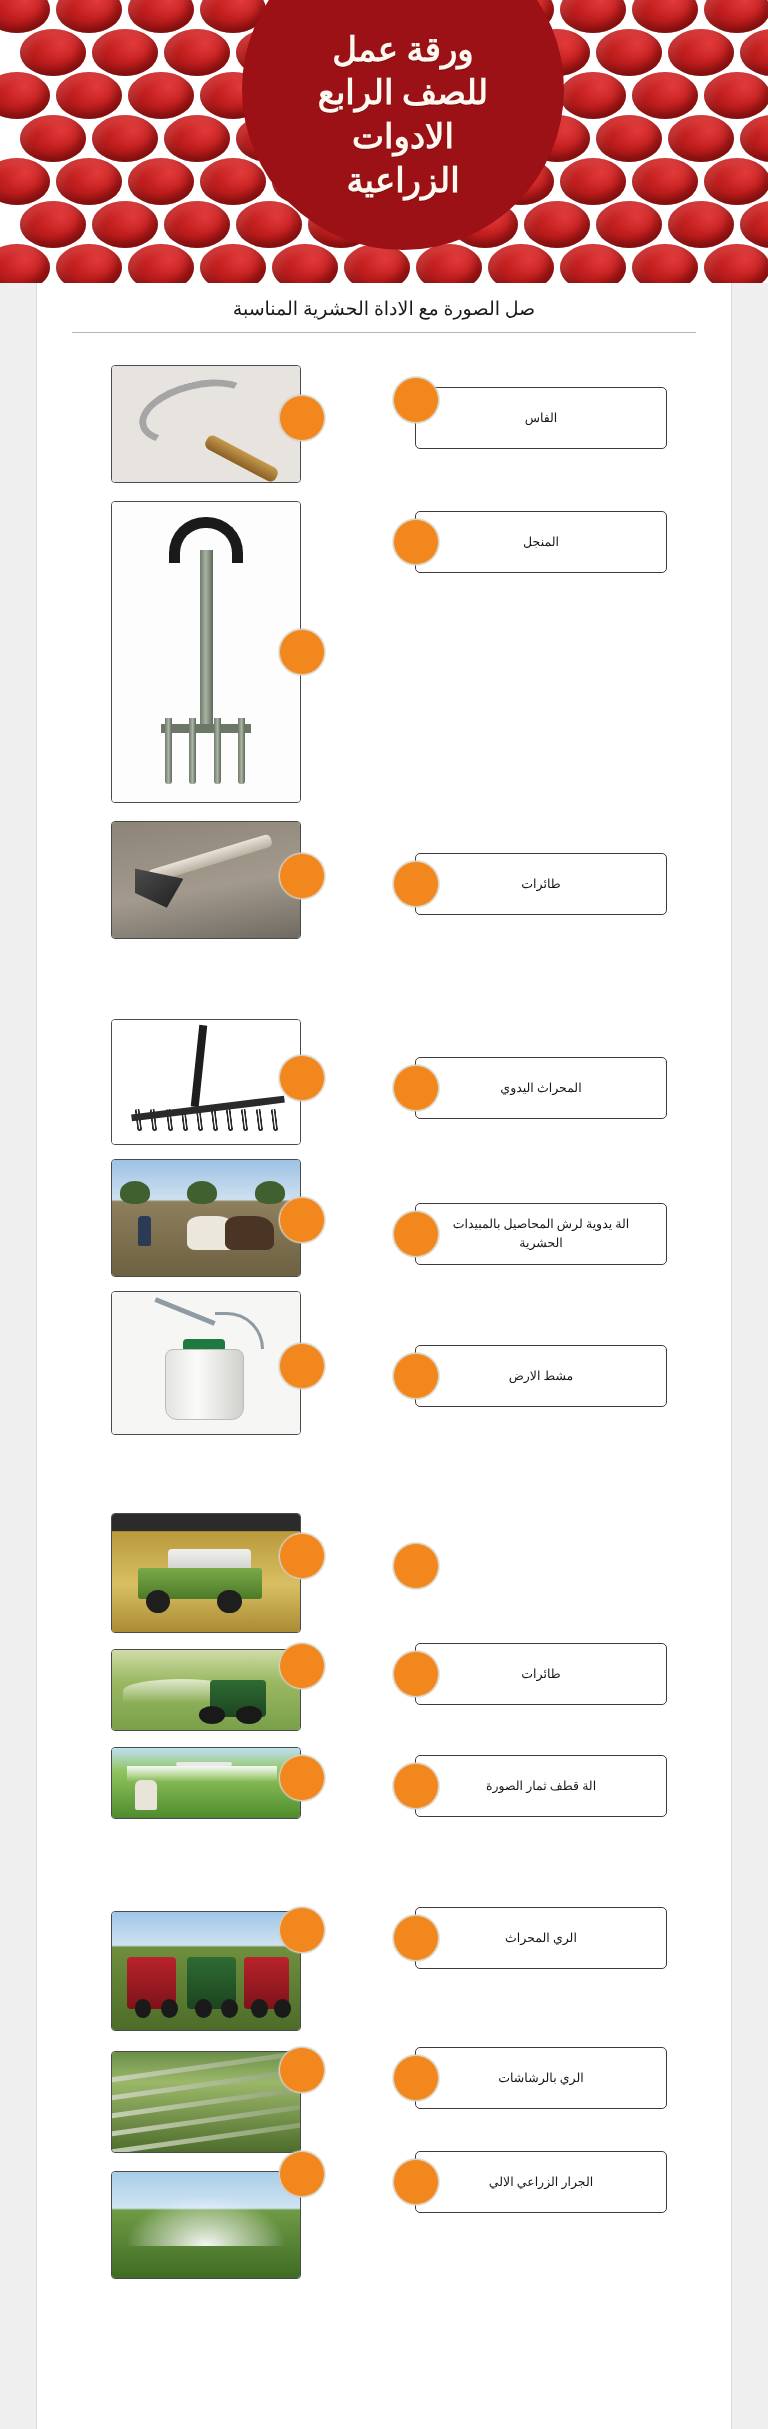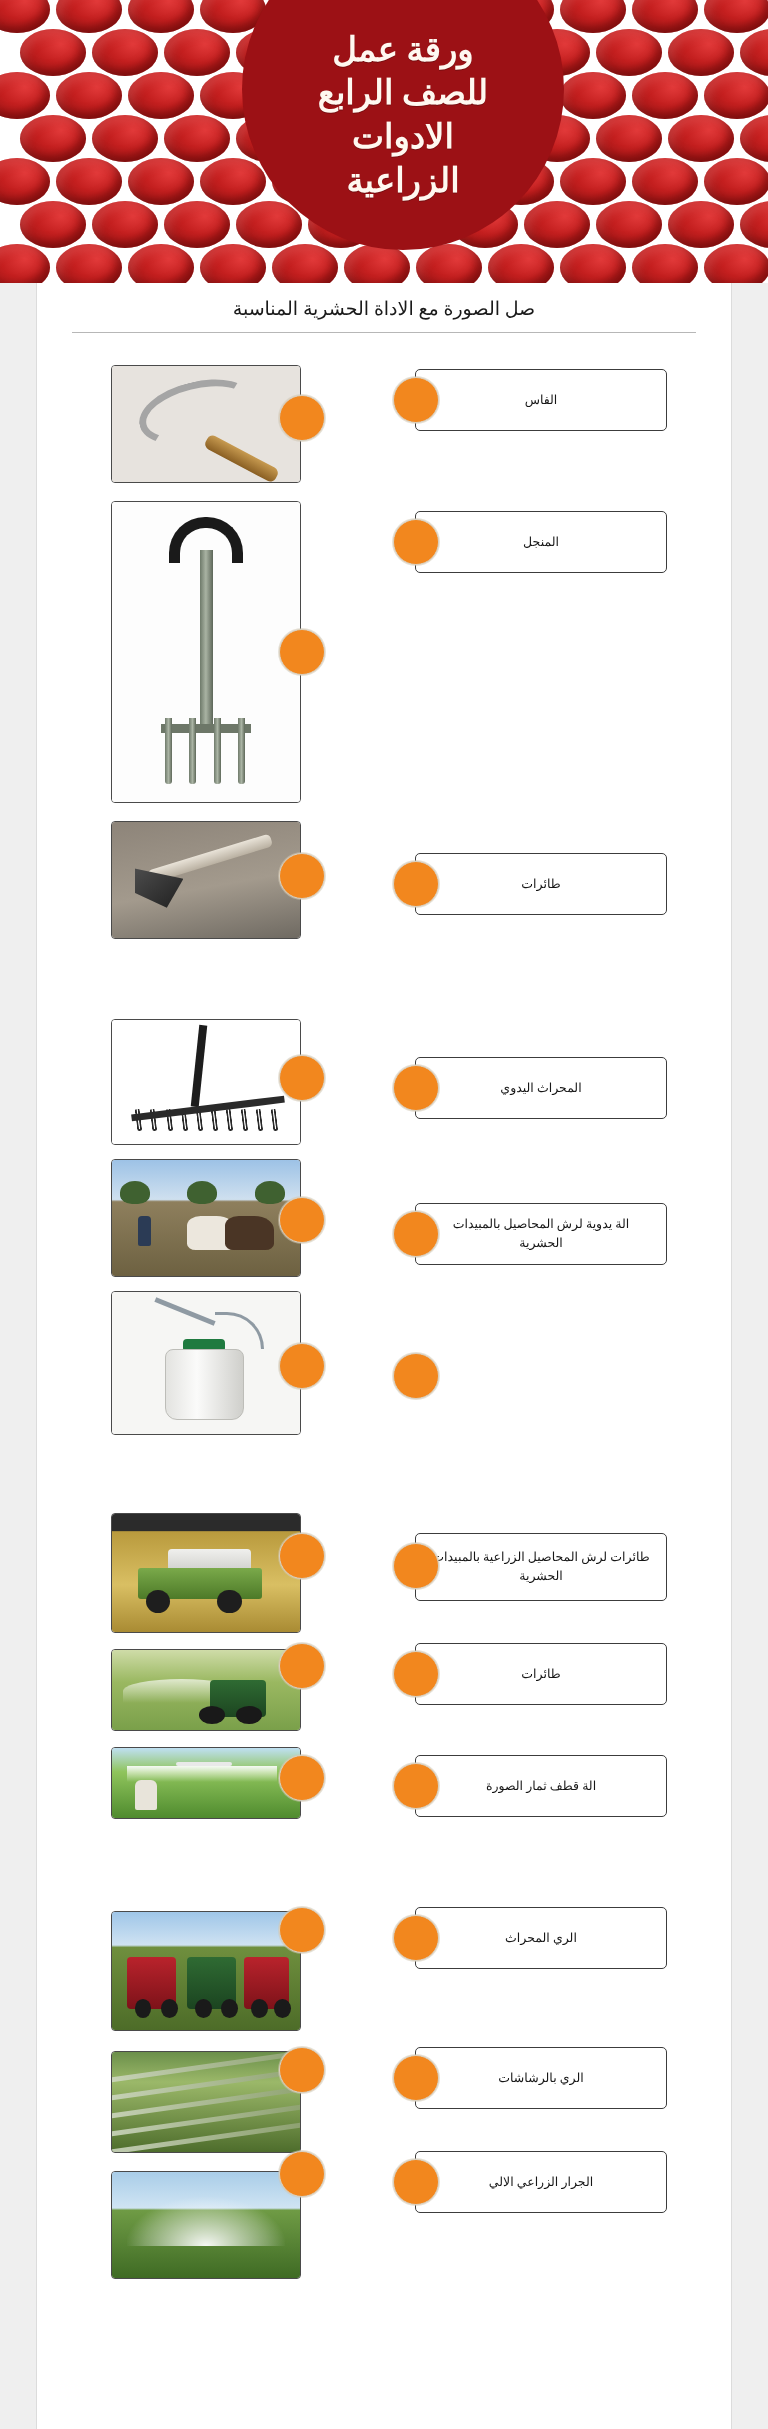--- a/index.html
+++ b/index.html
@@ -506,37 +506,37 @@
           <i class="row" style="top:84%"></i>
         </div>
       </div>
 
       <div class="img-card" style="left:74px; top:1838px; width:190px; height:108px;">
         <div class="ph p-sprink">
             <i class="jet"></i>
           </div>
       </div>
 
-      <div class="label-box" style="left:378px; top:36px; width:252px; height:62px;">
+      <div class="label-box" style="left:378px; top:54px; width:252px; height:62px;">
         <span>الفاس</span>
       </div>
       <div class="label-box" style="left:378px; top:178px; width:252px; height:62px;">
         <span>المنجل</span>
       </div>
       <div class="label-box" style="left:378px; top:520px; width:252px; height:62px;">
         <span>طائرات</span>
       </div>
       <div class="label-box" style="left:378px; top:870px; width:252px; height:62px;">
         <span>الة يدوية لرش المحاصيل بالمبيدات الحشرية</span>
       </div>
       <div class="label-box" style="left:378px; top:724px; width:252px; height:62px;">
         <span>المحراث اليدوي</span>
       </div>
-      <div class="label-box" style="left:378px; top:1200px; width:252px; height:68px;">
-        <span>طائرات لرش المحاصيل الزراعية بالمبيدات الحشرية</span>
+      <div class="label-box" style="left:378px; top:1012px; width:252px; height:62px;">
+        <span>مشط الارض</span>
       </div>
       <div class="label-box" style="left:378px; top:1310px; width:252px; height:62px;">
         <span>طائرات</span>
       </div>
       <div class="label-box" style="left:378px; top:1422px; width:252px; height:62px;">
         <span>الة قطف ثمار الصورة</span>
       </div>
       <div class="label-box" style="left:378px; top:1574px; width:252px; height:62px;">
         <span>الري المحراث</span>
       </div>

